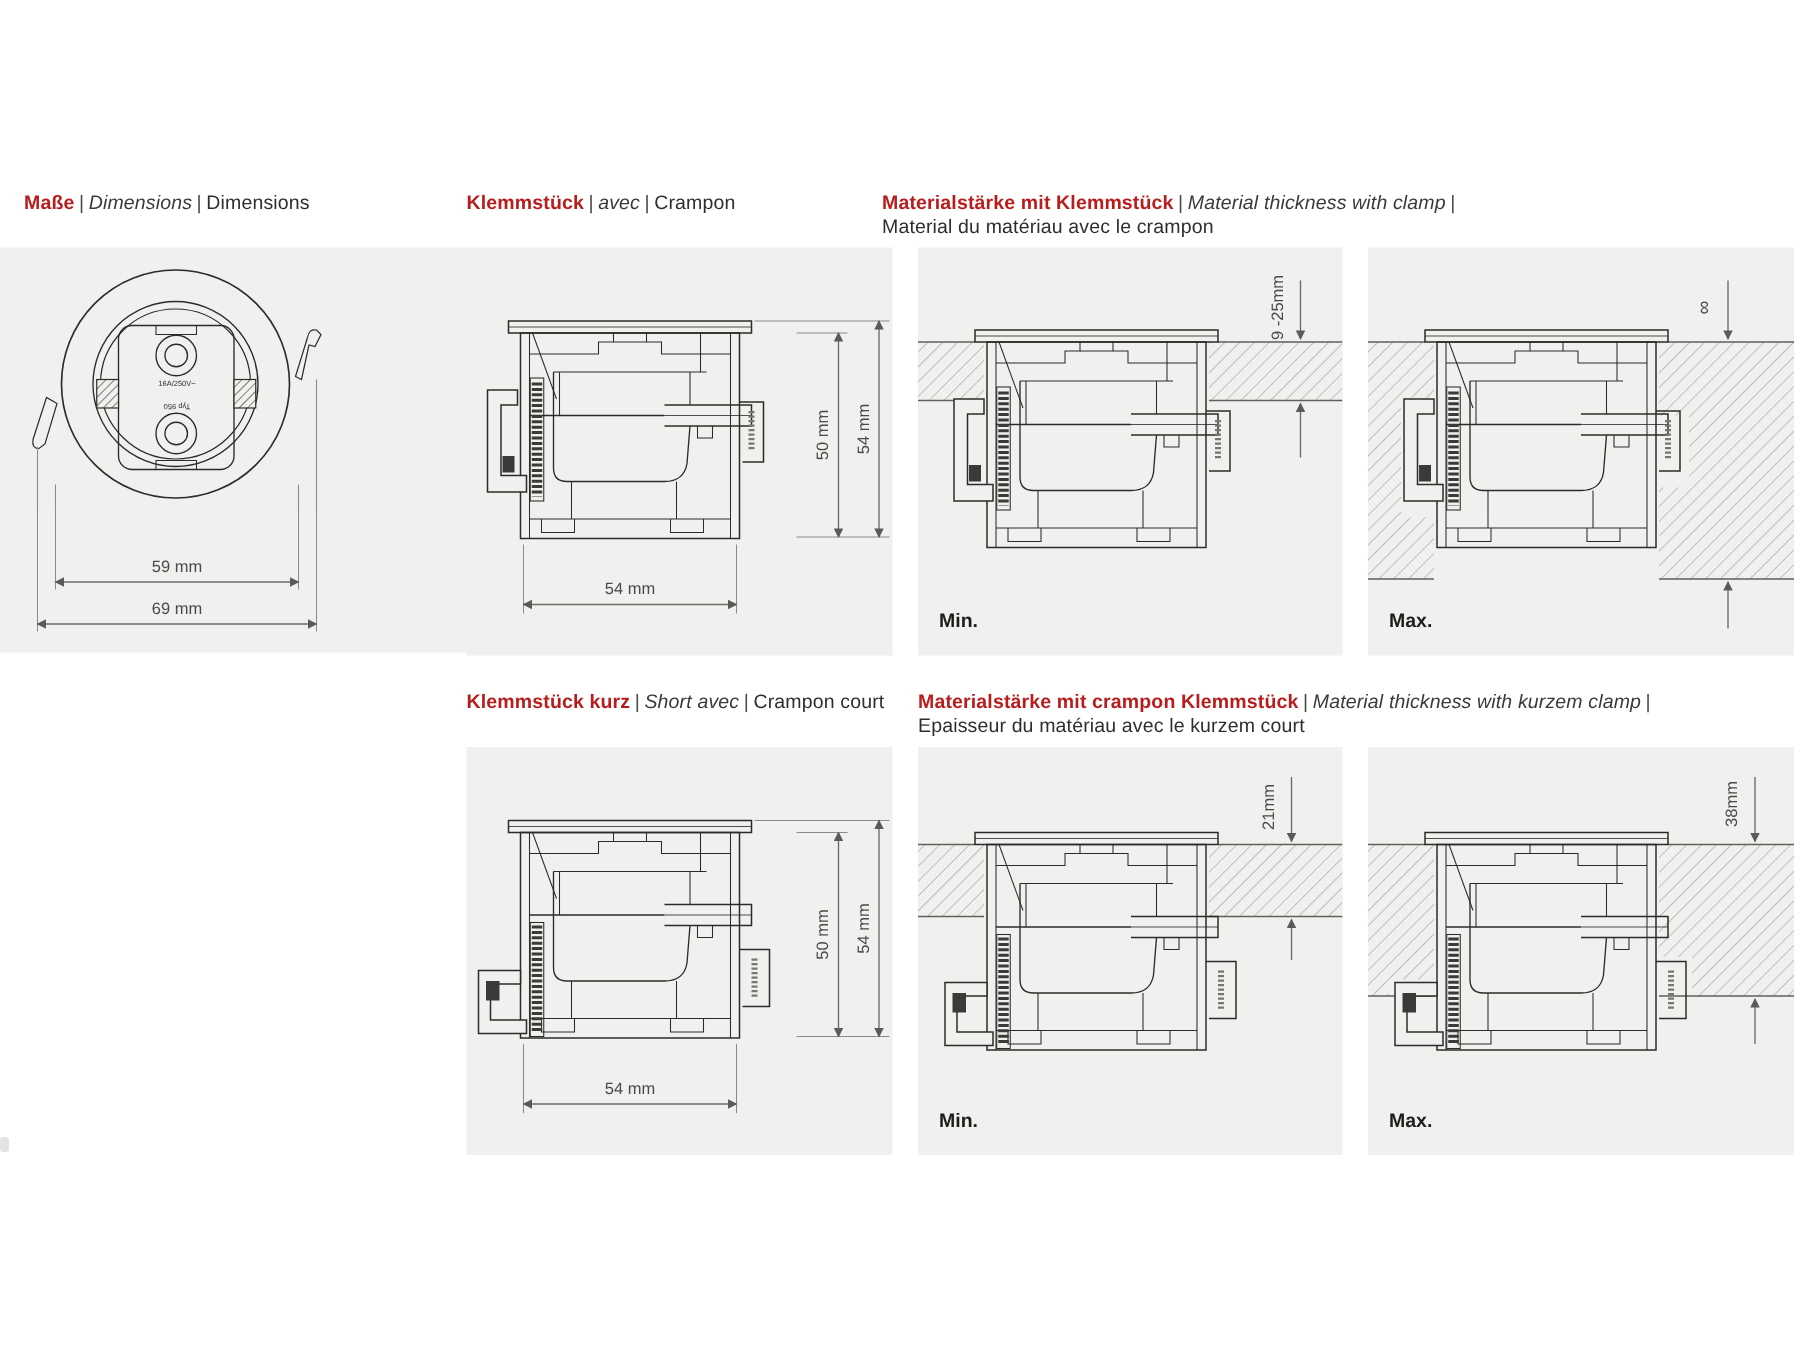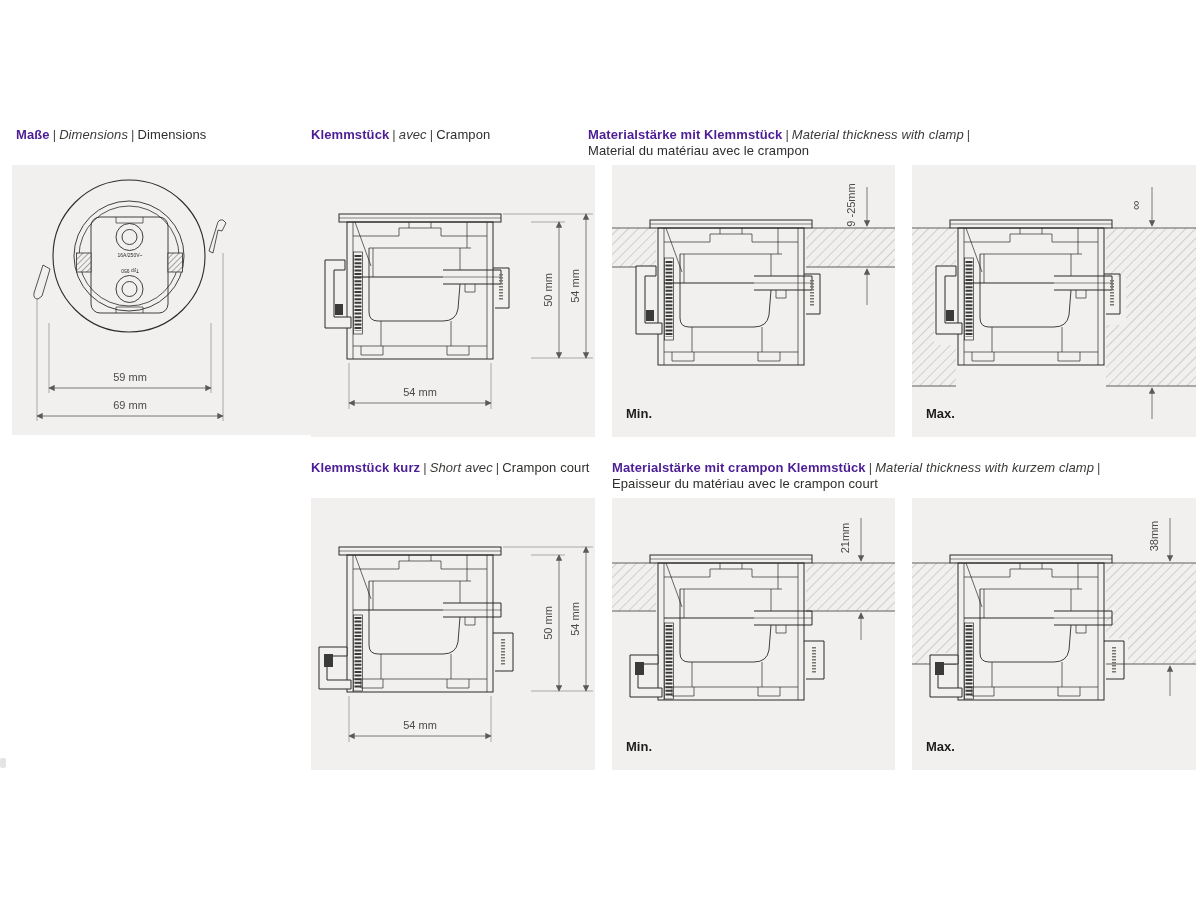--- a/index.html
+++ b/index.html
@@ -1,20 +1,20 @@
 <!DOCTYPE html>
 <html style="--page-bg: #ffffff; --panel-bg: #f1f0ee; --text: #1d1d1b;"><head>
 <meta charset="utf-8">
 <style>
   html,body{margin:0;padding:0}
   body{width:1200px;height:900px;background:var(--page-bg,#fff);position:relative;overflow:hidden;
        font-family:"Liberation Sans",sans-serif;color:var(--text,#1d1d1b)}
   .panel{position:absolute;background:var(--panel-bg,#f1f0ee)}
   .hdr{position:absolute;font-size:13px;line-height:16px;letter-spacing:.1px;white-space:nowrap}
-  .hdr .de{font-weight:bold;color:#4c1d95}
+  .hdr .de{font-weight:bold;color:#b91c1c}
   .hdr .en{font-style:italic;color:#3a3a38}
   .hdr .fr{color:#2e2e2c}
   .hdr .sep{color:#4a4a48;padding:0 3px}
   svg{display:block}
   text{font-family:"Liberation Sans",sans-serif}
   .lbl{font-size:11px;fill:#4a4a48}
   .cap{font-size:13px;font-weight:bold;fill:#1d1d1b}
   .tiny{font-size:5px;fill:#2b2b29}
   .dim{stroke:#6b6b69;stroke-width:.9;fill:none}
   .ext{stroke:#8a8a88;stroke-width:.7;fill:none}
@@ -96,24 +96,24 @@
   <span class="de">Materialstärke mit Klemmstück</span><span class="sep">|</span><span class="en">Material thickness with clamp</span><span class="sep">|</span><br>
   <span class="fr">Material du matériau avec le crampon</span>
 </div>
 
 <div class="hdr" style="left:311px;top:460px">
   <span class="de">Klemmstück kurz</span><span class="sep">|</span><span class="en">Short avec</span><span class="sep">|</span><span class="fr">Crampon court</span>
 </div>
 
 <div class="hdr" style="left:612px;top:460px">
   <span class="de">Materialstärke mit crampon Klemmstück</span><span class="sep">|</span><span class="en">Material thickness with kurzem clamp</span><span class="sep">|</span><br>
-  <span class="fr">Epaisseur du matériau avec le crampon court</span>
-</div>
-
-<div class="panel" style="left:12px;top:165px;width:312px;height:270px">
+  <span class="fr">Epaisseur du matériau avec le kurzem court</span>
+</div>
+
+<div class="panel" style="left:0;top:165px;width:312px;height:270px">
   <svg viewBox="0 0 278 270" width="278" height="270">
     <g stroke="#2b2b29" fill="none" stroke-width="1.1">
       <circle cx="117" cy="91" r="76"></circle>
       <circle cx="117" cy="91" r="55" stroke-width=".9"></circle>
       <circle cx="117" cy="91" r="50" stroke-width=".8"></circle>
       <rect x="79" y="52" width="77" height="96" rx="9" stroke-width=".9"></rect>
       <path d="M104 52 V58 H131 V52 M104 148 V142 H131 V148" stroke-width=".7"></path>
       <circle cx="117.5" cy="72" r="13.5" stroke-width=".9"></circle>
       <circle cx="117.5" cy="72" r="7.5" stroke-width=".9"></circle>
       <circle cx="117.5" cy="124" r="13.5" stroke-width=".9"></circle>

